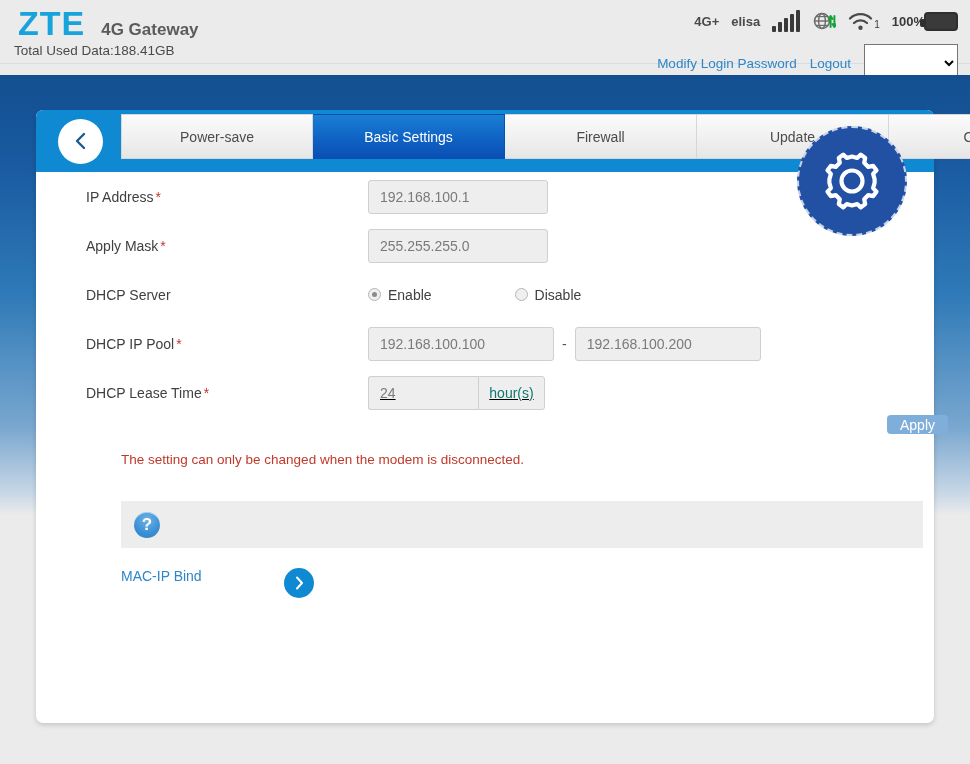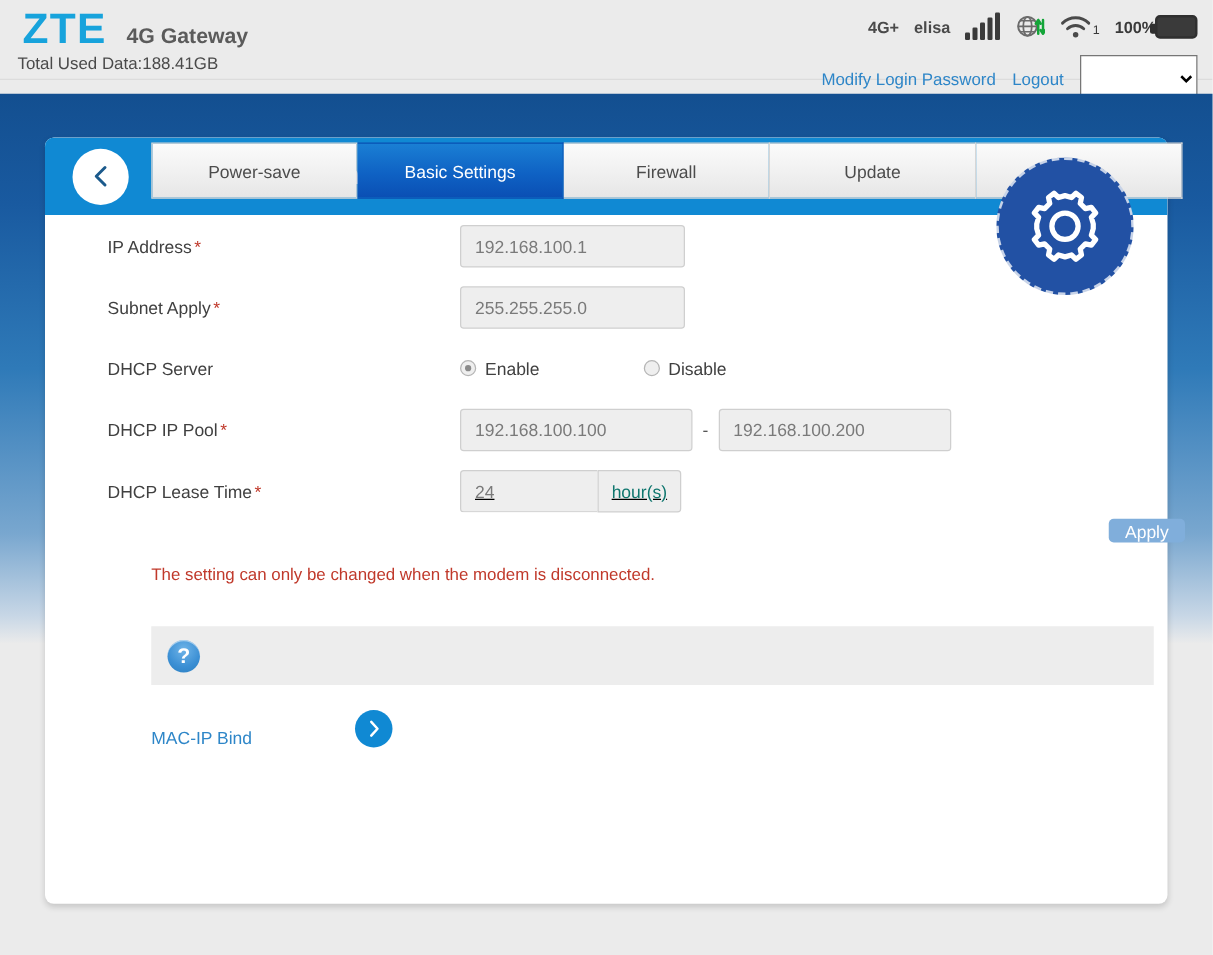--- a/index.html
+++ b/index.html
@@ -123,21 +123,21 @@
   }
 
   .panel-body { position: relative; padding: 0; }
 
   
   .tabs {
     position: absolute; left: 121px; top: 114px;
     display: flex;
   }
   .tab {
-    width: 165px; height: 45px;
+    width: 192px; height: 45px;
     display: flex; align-items: center; justify-content: center;
     font-size: 14px; color: #4c4c4c;
     background: linear-gradient(to bottom, #fbfbfb 0%, #f0f0f0 55%, #e6e6e6 100%);
     border: 1px solid #d6d6d6;
     border-left: none;
     cursor: pointer;
   }
   .tab:first-child { border-left: 1px solid #d6d6d6; }
   .tab.active {
     background: linear-gradient(to bottom, #1a7fd4 0%, #0f62c4 55%, #0a4fb4 100%);
@@ -227,21 +227,21 @@
     width: 26px; height: 26px; border-radius: 50%;
     background: radial-gradient(circle at 50% 30%, #6fb4e8 0%, #3b8fd4 60%, #2a7ec0 100%);
     color: #ffffff; font-size: 17px; font-weight: bold;
     display: flex; align-items: center; justify-content: center;
     cursor: pointer;
     box-shadow: inset 0 1px 0 rgba(255,255,255,.5);
   }
 
   .mac-row {
     position: absolute; left: 121px; top: 568px;
-    display: flex; align-items: flex-end;
+    display: flex; align-items: flex-start;
   }
   .mac-label {
     font-size: 14px; color: #2e86c8; cursor: pointer;
     width: 163px;
   }
   .mac-arrow {
     width: 30px; height: 30px; border-radius: 50%;
     background: #1089d3;
     display: flex; align-items: center; justify-content: center;
     cursor: pointer;
@@ -352,21 +352,21 @@
 
   <div class="row">
     <div class="lbl">
       <span>IP Address</span><span class="req">*</span>
     </div>
     <div class="inp w180">192.168.100.1</div>
   </div>
 
   <div class="row">
     <div class="lbl">
-      <span>Subnet Apply</span><span class="req">*</span>
+      <span>Apply Mask</span><span class="req">*</span>
     </div>
     <div class="inp w180">255.255.255.0</div>
   </div>
 
   <div class="row">
     <div class="lbl">DHCP Server</div>
     <div class="radios">
       <div class="radio-item">
         <span class="radio on"></span>
         <span class="radio-lbl">Enable</span>

